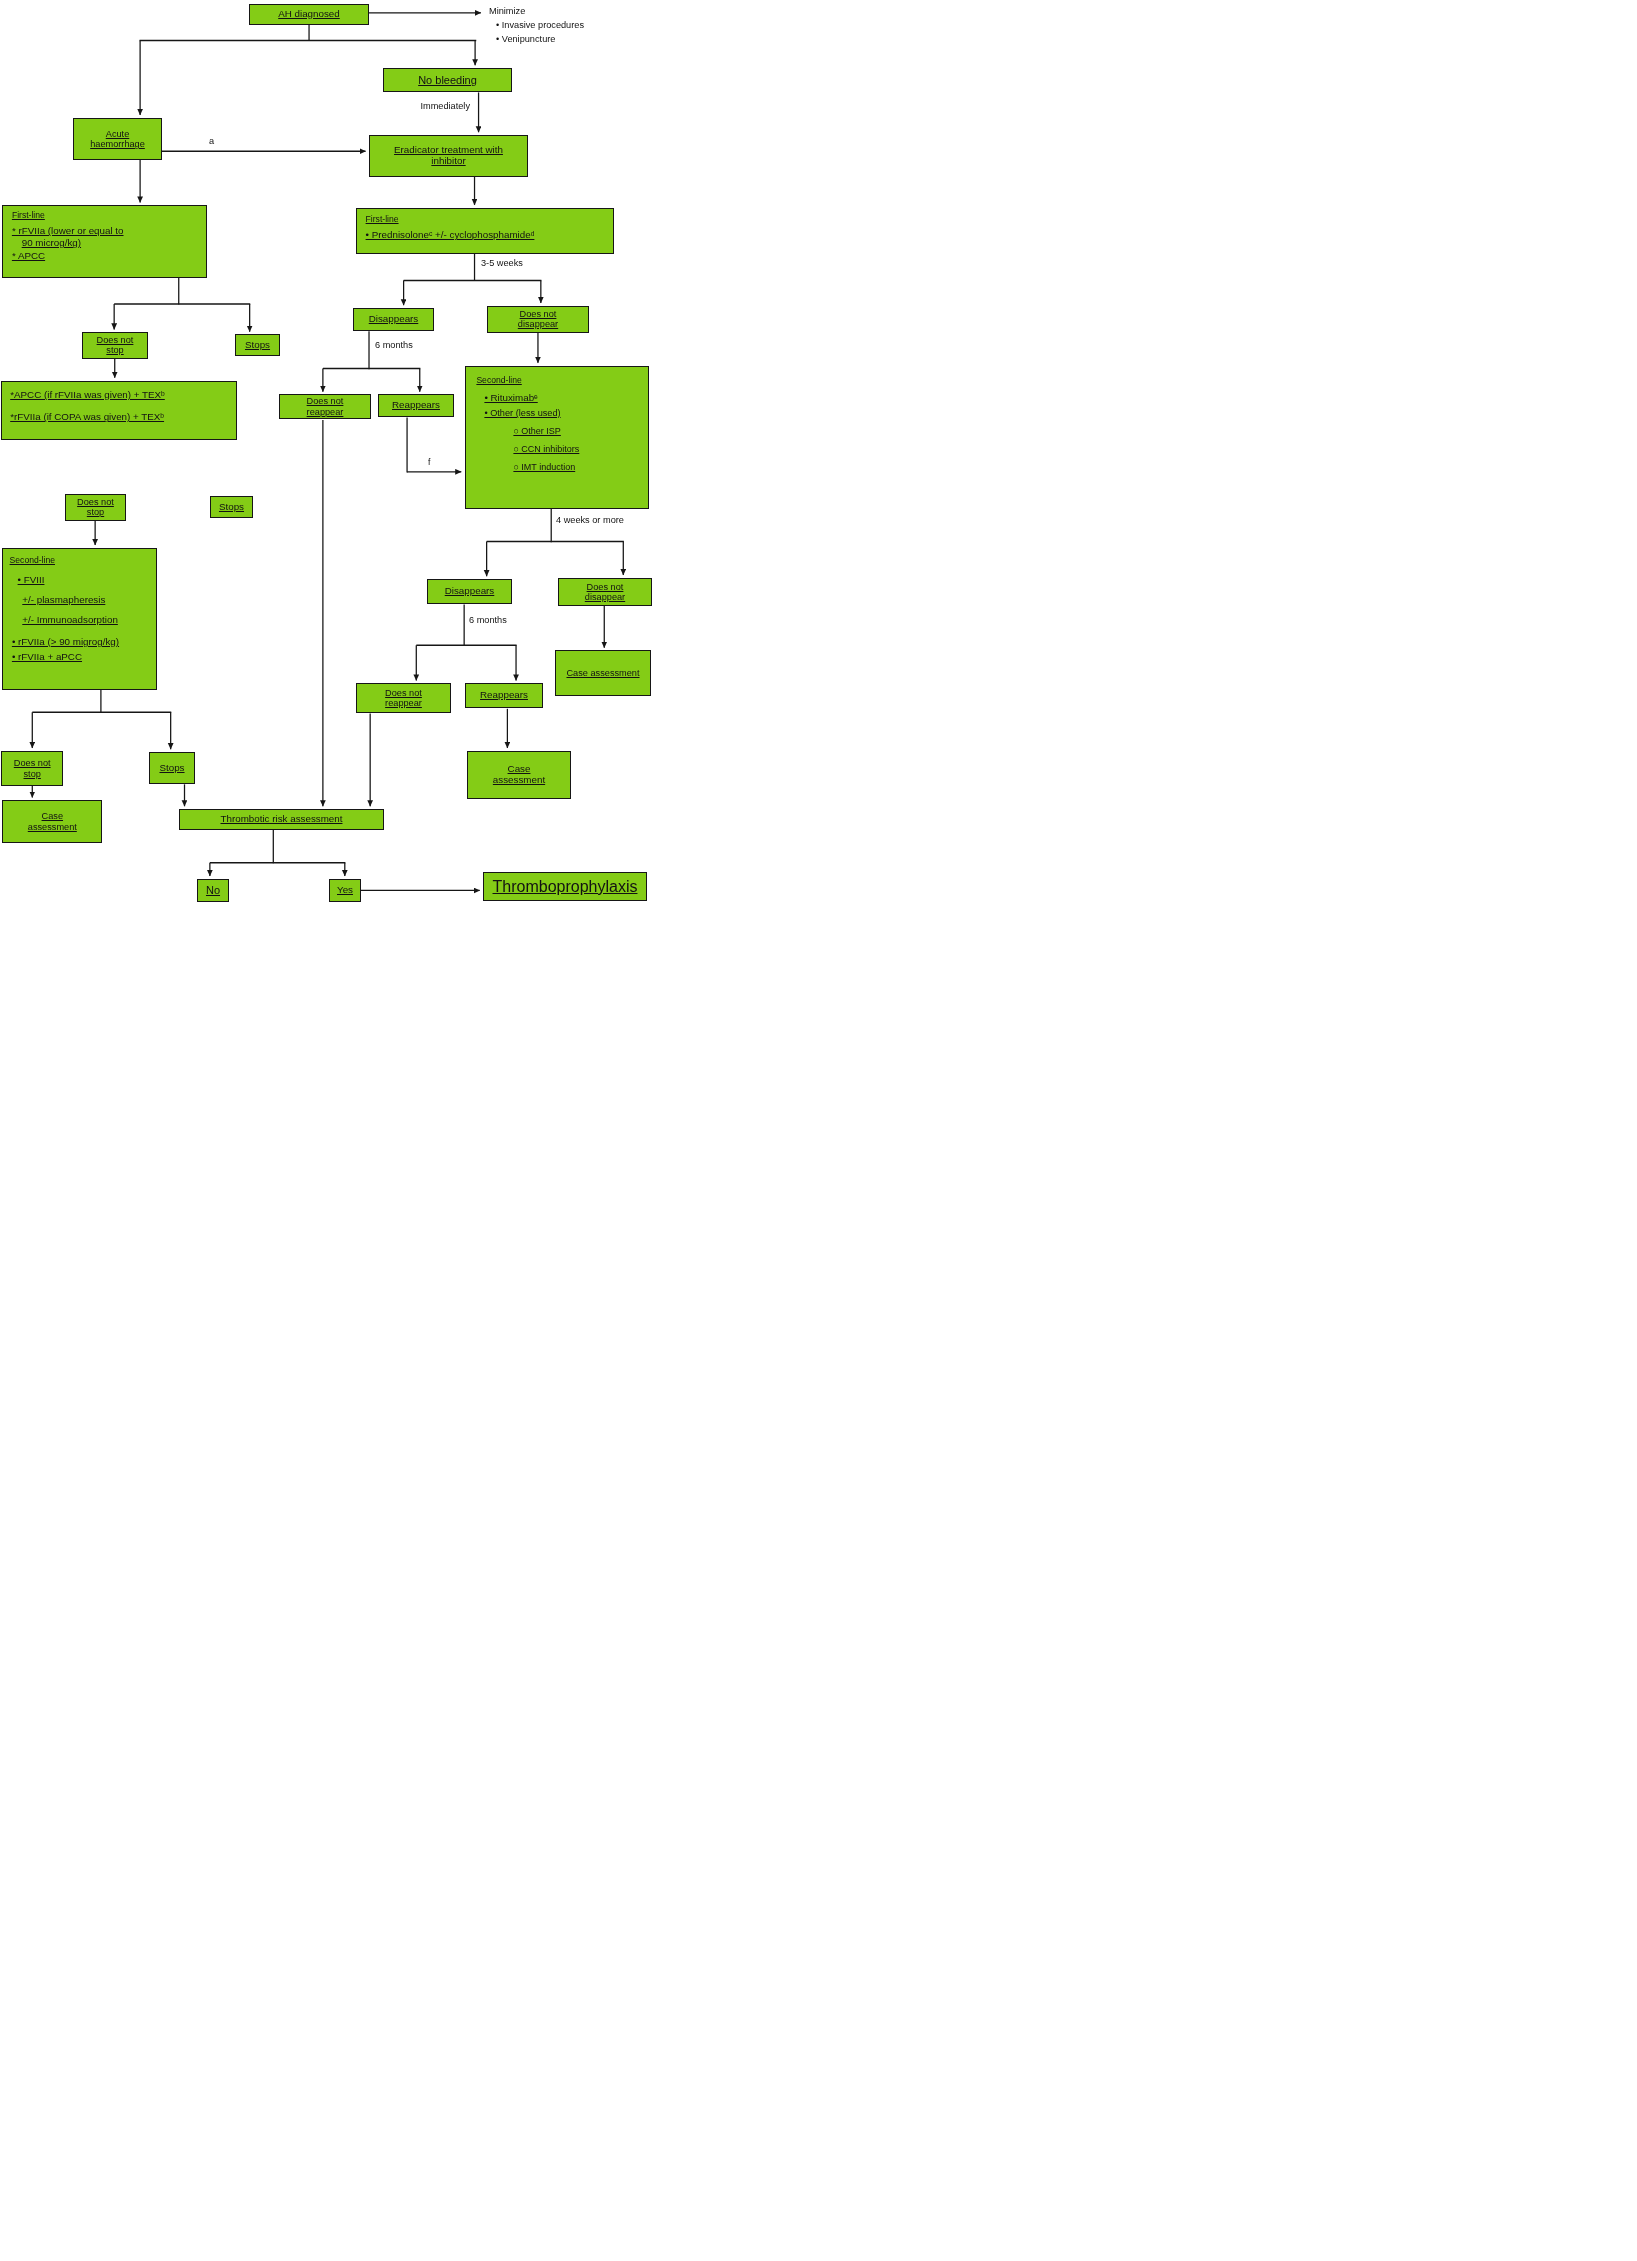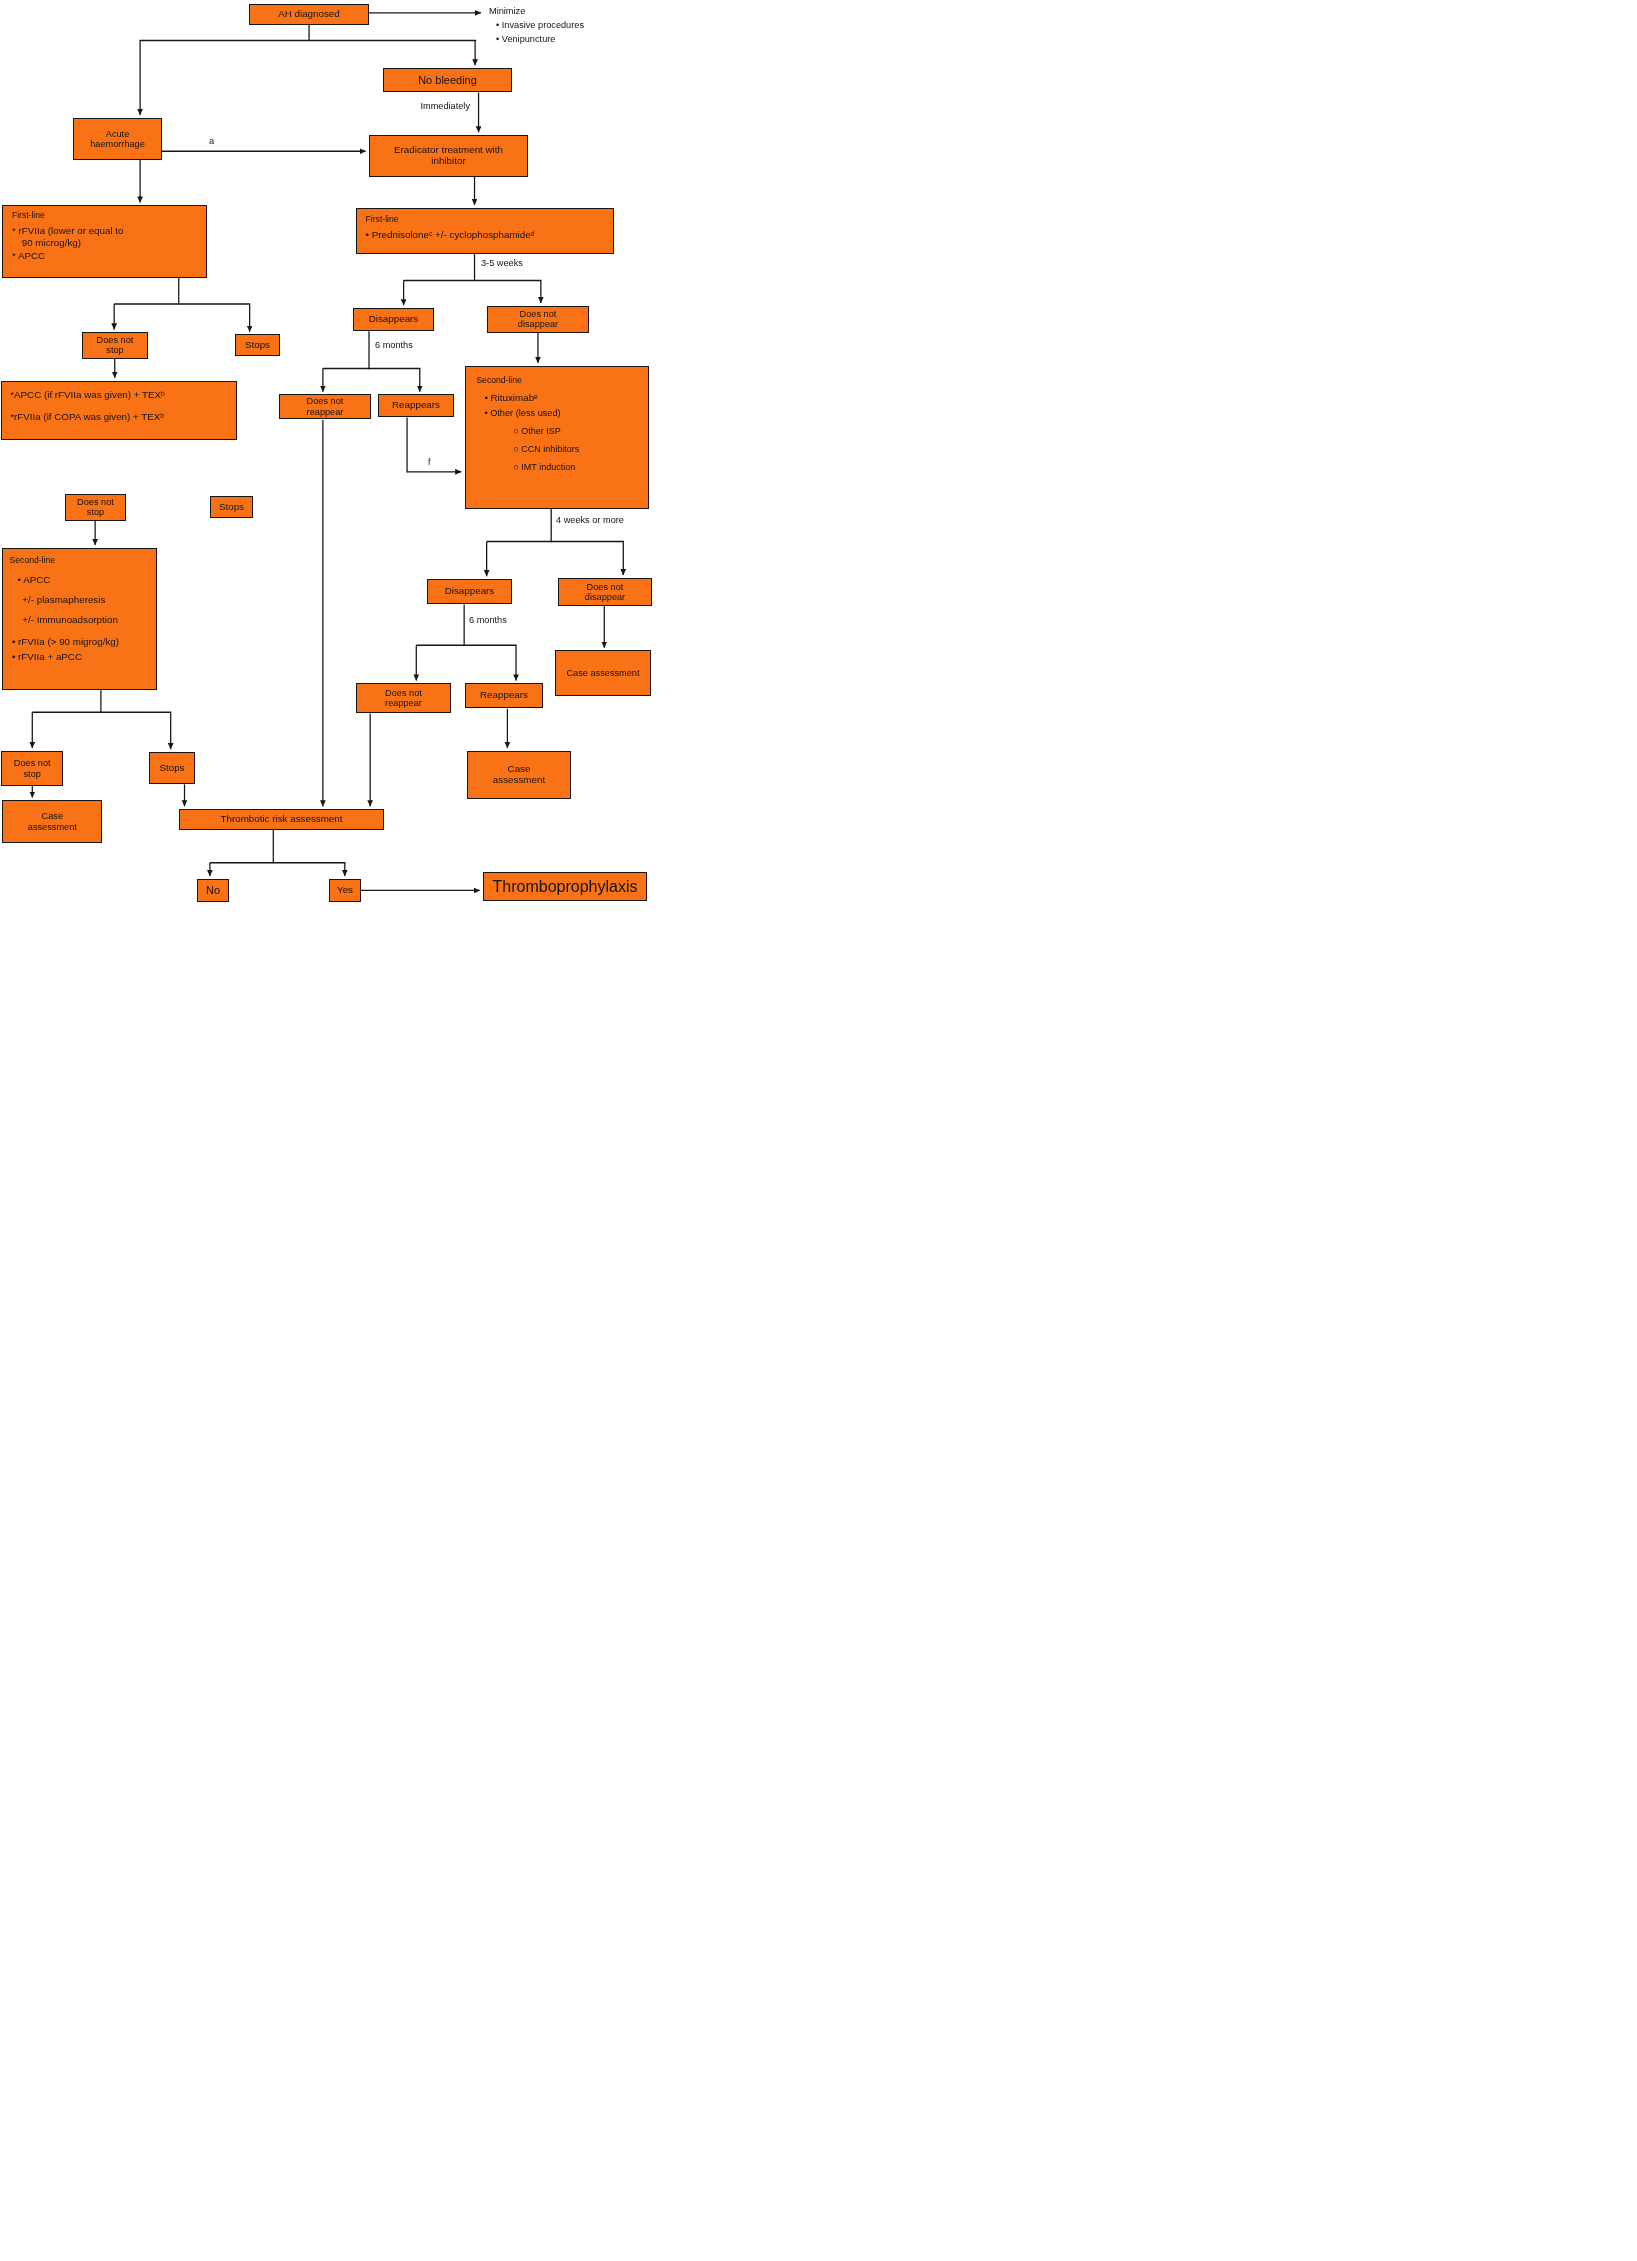--- a/index.html
+++ b/index.html
@@ -3,23 +3,23 @@
 <meta charset="utf-8">
 <style>
   html,body{margin:0;padding:0;background:#ffffff;}
   #canvas{
     position:relative;width:655px;height:905px;background:#ffffff;
     font-family:"Liberation Sans","DejaVu Sans",sans-serif;color:#121212;
     overflow:hidden;
   }
   #wires{position:absolute;left:0;top:0;}
   .bx{
-    position:absolute;box-sizing:border-box;border:1.4px solid #161616;background:#f97316;
+    position:absolute;box-sizing:border-box;border:1.4px solid #161616;background:#84cc16;
     display:flex;flex-direction:column;align-items:center;justify-content:center;
-    text-align:center;font-size:9.2px;line-height:1.12;z-index:2;
+    text-align:center;font-size:9.2px;line-height:1.12;z-index:2;text-decoration:underline;
   }
   .bx.thick{border-width:1.6px;}
   .bx.left{align-items:flex-start;justify-content:flex-start;text-align:left;}
   .ln{display:block;}
   .hdr{font-size:8.6px;}
   .big{font-size:9.8px;}
   .lbl{position:absolute;font-size:9.2px;white-space:nowrap;z-index:3;}
 </style>
 </head>
 <body>
@@ -178,21 +178,21 @@
     <span class="ln">Does not</span>
     <span class="ln">stop</span>
   </div>
 
   <div class="bx thick" style="left:210px;top:496px;width:43px;height:22px;font-size:9.8px;">
     <span class="ln">Stops</span>
   </div>
 
   <div class="bx left" style="left:2.3px;top:548px;width:155px;height:142px;padding:7px 1.2px 0 6.3px;">
     <span class="ln hdr">Second-line</span>
-    <span class="ln big" style="margin-top:9.2px;padding-left:8px;">• APCC</span>
+    <span class="ln big" style="margin-top:9.2px;padding-left:8px;">• FVIII</span>
     <span class="ln big" style="margin-top:9.2px;padding-left:12.7px;">+/- plasmapheresis</span>
     <span class="ln big" style="margin-top:9.2px;padding-left:12.7px;">+/- Immunoadsorption</span>
     <span class="ln big" style="margin-top:11px;padding-left:2.3px;">• rFVIIa (&gt; 90 migrog/kg)</span>
     <span class="ln big" style="margin-top:3.5px;padding-left:2.3px;">• rFVIIa + aPCC</span>
   </div>
 
   <div class="bx" style="left:427px;top:579px;width:85px;height:25px;font-size:9.8px;">
     <span class="ln">Disappears</span>
   </div>
 

